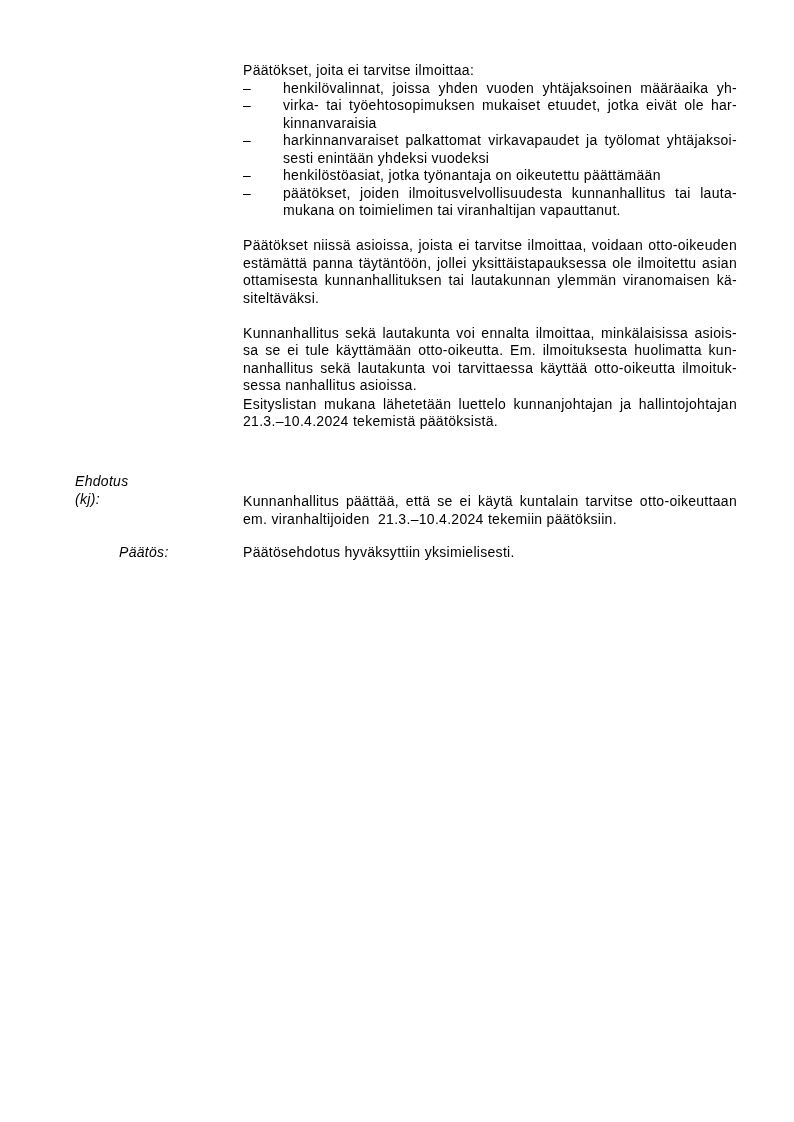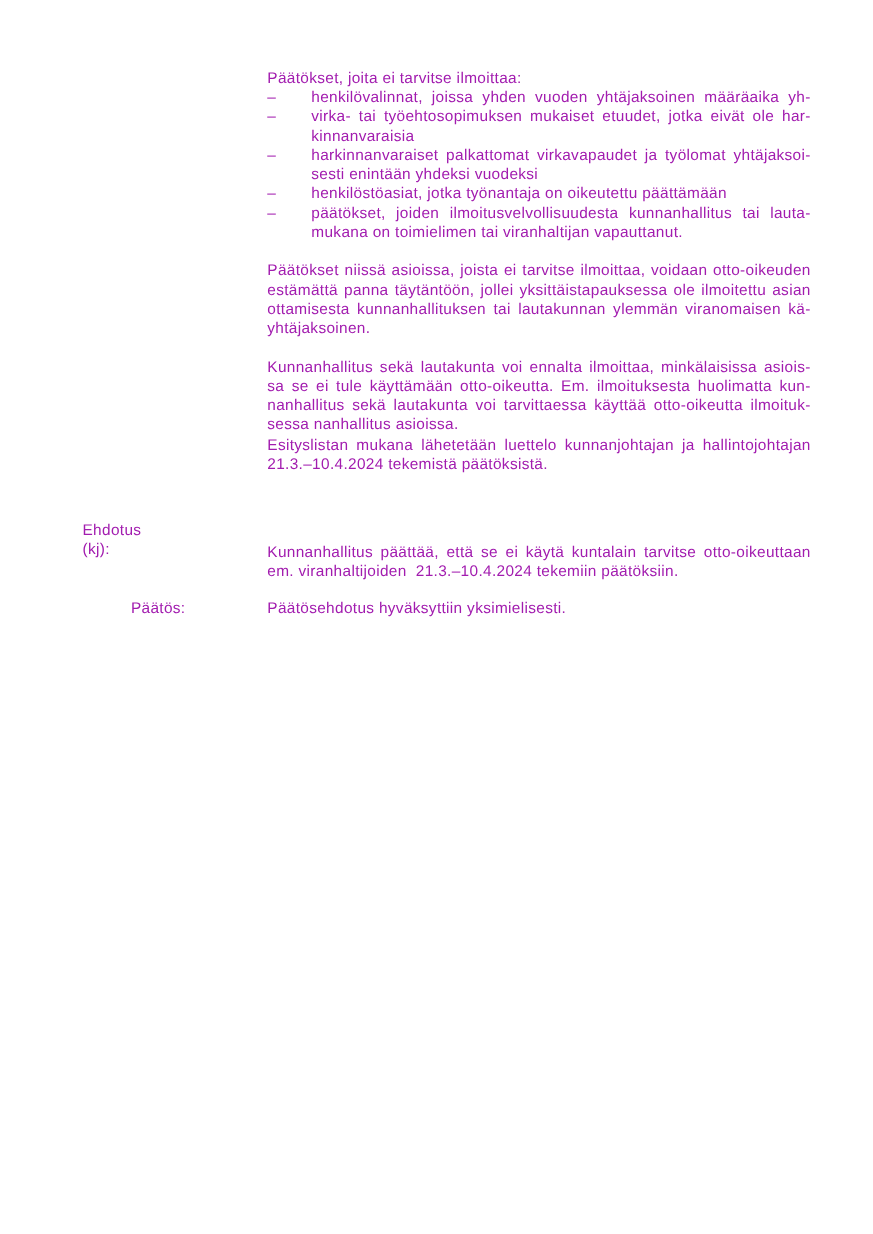--- a/index.html
+++ b/index.html
@@ -1,21 +1,21 @@
 <!DOCTYPE html>
 <html><head>
 <meta charset="utf-8">
 <style>
   html, body { margin: 0; padding: 0; background: #ffffff; }
   .page {
     position: relative;
     width: 794px;
     height: 1122px;
     background: #ffffff;
-    color: #a21caf;
+    color: #000000;
     font-family: "Liberation Sans", "DejaVu Sans", sans-serif;
     font-size: 14px;
     line-height: 17.5px;
     letter-spacing: 0.3px;
     overflow: hidden;
   }
   .main-col {
     position: absolute;
     left: 243px;
     top: 62px;
@@ -29,21 +29,21 @@
     position: absolute;
     left: 0;
     top: 0;
   }
   .para { margin-top: 17.5px; }
   .para-tight { margin-top: 1px; }
   
   .line { text-align: justify; text-align-last: justify; }
   .line.last { text-align: left; text-align-last: auto; white-space: pre; }
   .plain .line { text-align: left; text-align-last: auto; white-space: pre; }
-  .label-col { position: absolute; left: 75px; }
+  .label-col { position: absolute; left: 75px; font-style: italic; }
   .proposal-label { top: 473px; }
   .proposal-body { position: absolute; left: 243px; top: 493px; width: 494px; }
   .decision-label { top: 543.5px; margin-left: 44px; }
   .decision-body { position: absolute; left: 243px; top: 543.5px; width: 494px; }
 </style>
 </head>
 <body>
 
 <div class="page">
 
@@ -86,21 +86,21 @@
             <div class="line">päätökset, joiden ilmoitusvelvollisuudesta kunnanhallitus tai lauta-</div>
             <div class="line last">mukana on toimielimen tai viranhaltijan vapauttanut.</div>
           </div>
       </div>
     </div>
 
     <div class="para">
         <div class="line">Päätökset niissä asioissa, joista ei tarvitse ilmoittaa, voidaan otto-oikeuden</div>
         <div class="line">estämättä panna täytäntöön, jollei yksittäistapauksessa ole ilmoitettu asian</div>
         <div class="line">ottamisesta kunnanhallituksen tai lautakunnan ylemmän viranomaisen kä-</div>
-        <div class="line last">yhtäjaksoinen.</div>
+        <div class="line last">siteltäväksi.</div>
       </div>
 
     <div class="para">
         <div class="line">Kunnanhallitus sekä lautakunta voi ennalta ilmoittaa, minkälaisissa asiois-</div>
         <div class="line">sa se ei tule käyttämään otto-oikeutta. Em. ilmoituksesta huolimatta kun-</div>
         <div class="line">nanhallitus sekä lautakunta voi tarvittaessa käyttää otto-oikeutta ilmoituk-</div>
         <div class="line last">sessa nanhallitus asioissa.</div>
       </div>
 
     <div class="para para-tight">

